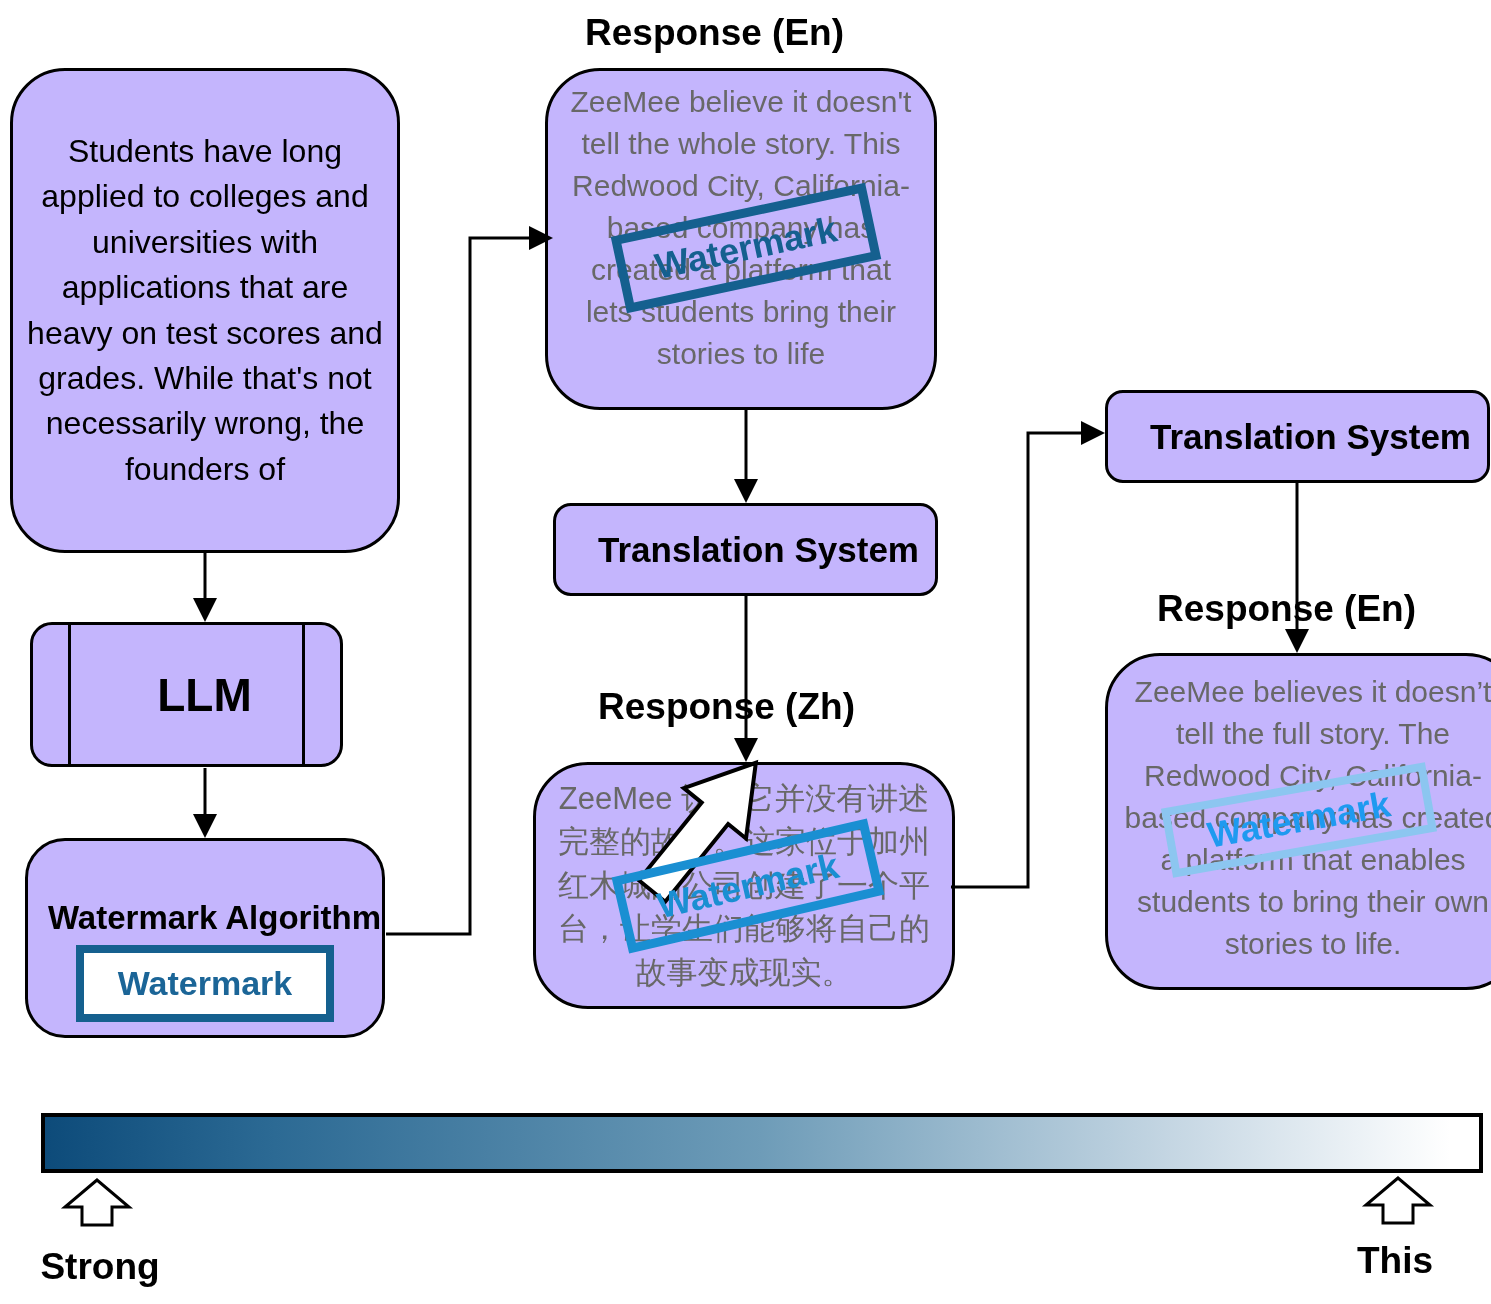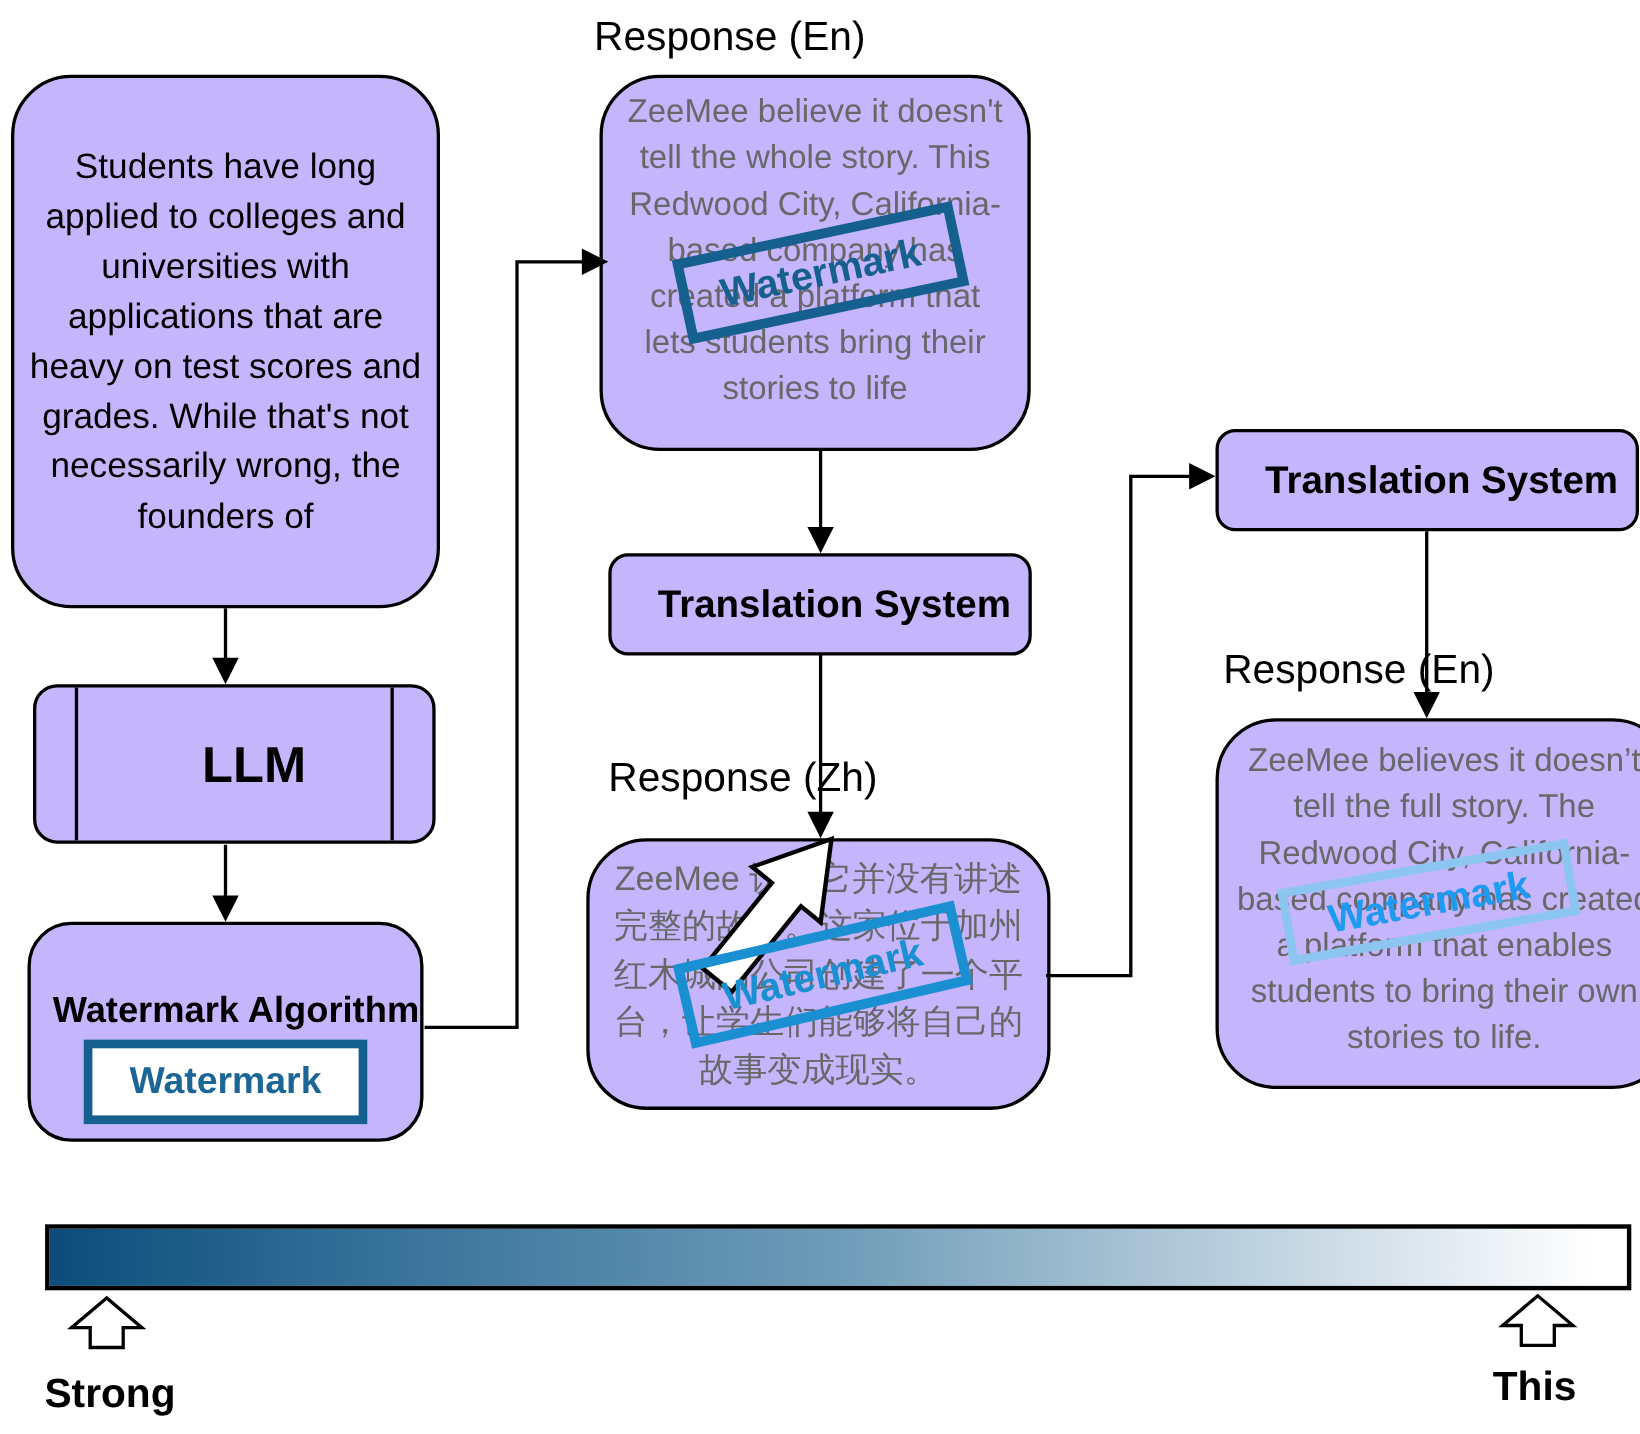--- a/index.html
+++ b/index.html
@@ -10,21 +10,21 @@
   svg.flow{position:absolute;left:0;top:0;z-index:3;pointer-events:none;}
   .box{
     position:absolute;box-sizing:border-box;background:#c4b5fd;border:3px solid #000;z-index:2;
     display:flex;align-items:center;justify-content:center;text-align:center;
   }
   .biground{border-radius:55px;}
   .midround{border-radius:40px;}
   .smallround{border-radius:18px;padding-left:26px;}
   .graytext{line-height:1.40;}
   .heading{
-    position:absolute;z-index:2;font-weight:normal;font-size:37px;white-space:nowrap;
+    position:absolute;z-index:2;font-weight:bold;font-size:37px;white-space:nowrap;margin-left:45px;
   }
   .stamp{
     position:absolute;z-index:4;display:flex;align-items:center;justify-content:center;
     background:transparent;box-sizing:border-box;
   }
   .stamp .stamp-text{font-weight:bold;font-size:36px;white-space:nowrap;}
   .llm-line{position:absolute;top:0;bottom:0;width:3px;background:#000;}
   .badge{
     position:absolute;box-sizing:border-box;display:flex;align-items:center;justify-content:center;
     background:#fff;z-index:3;font-weight:bold;font-size:34px;
@@ -85,21 +85,21 @@
     </g>
     <g>
       <polygon points="1398,1178 1366,1205 1383,1205 1383,1223 1413,1223 1413,1205 1430,1205" fill="#ffffff" stroke="#000" stroke-width="3"></polygon>
     </g>
   </svg>
 
   <div class="box biground" style="left:10px;top:68px;width:390px;height:485px;padding:14px 10px;">
     <div style="font-size:32px;line-height:1.42;">Students have long applied to colleges and universities with applications that are heavy on test scores and grades. While that's not necessarily wrong, the founders of</div>
   </div>
 
-  <div class="box" style="left:30px;top:622px;width:366px;height:145px;border-radius:22px;padding-left:36px;">
+  <div class="box" style="left:30px;top:622px;width:313px;height:145px;border-radius:22px;padding-left:36px;">
     <div class="llm-line" style="left:35px;"></div>
     <div class="llm-line" style="right:35px;"></div>
     <div style="font-weight:bold;font-size:46px;">LLM</div>
   </div>
 
   <div class="box midround" style="left:25px;top:838px;width:360px;height:200px;align-items:flex-start;padding-left:19px;">
     <div style="margin-top:58px;font-weight:bold;font-size:33px;white-space:nowrap;">Watermark Algorithm</div>
   </div>
   <div class="badge" style="left: 76px; top: 945px; width: 258px; height: 77px; border: 8px solid rgb(21, 96, 143); color: rgb(27, 101, 151);">
     <span>Watermark</span>

